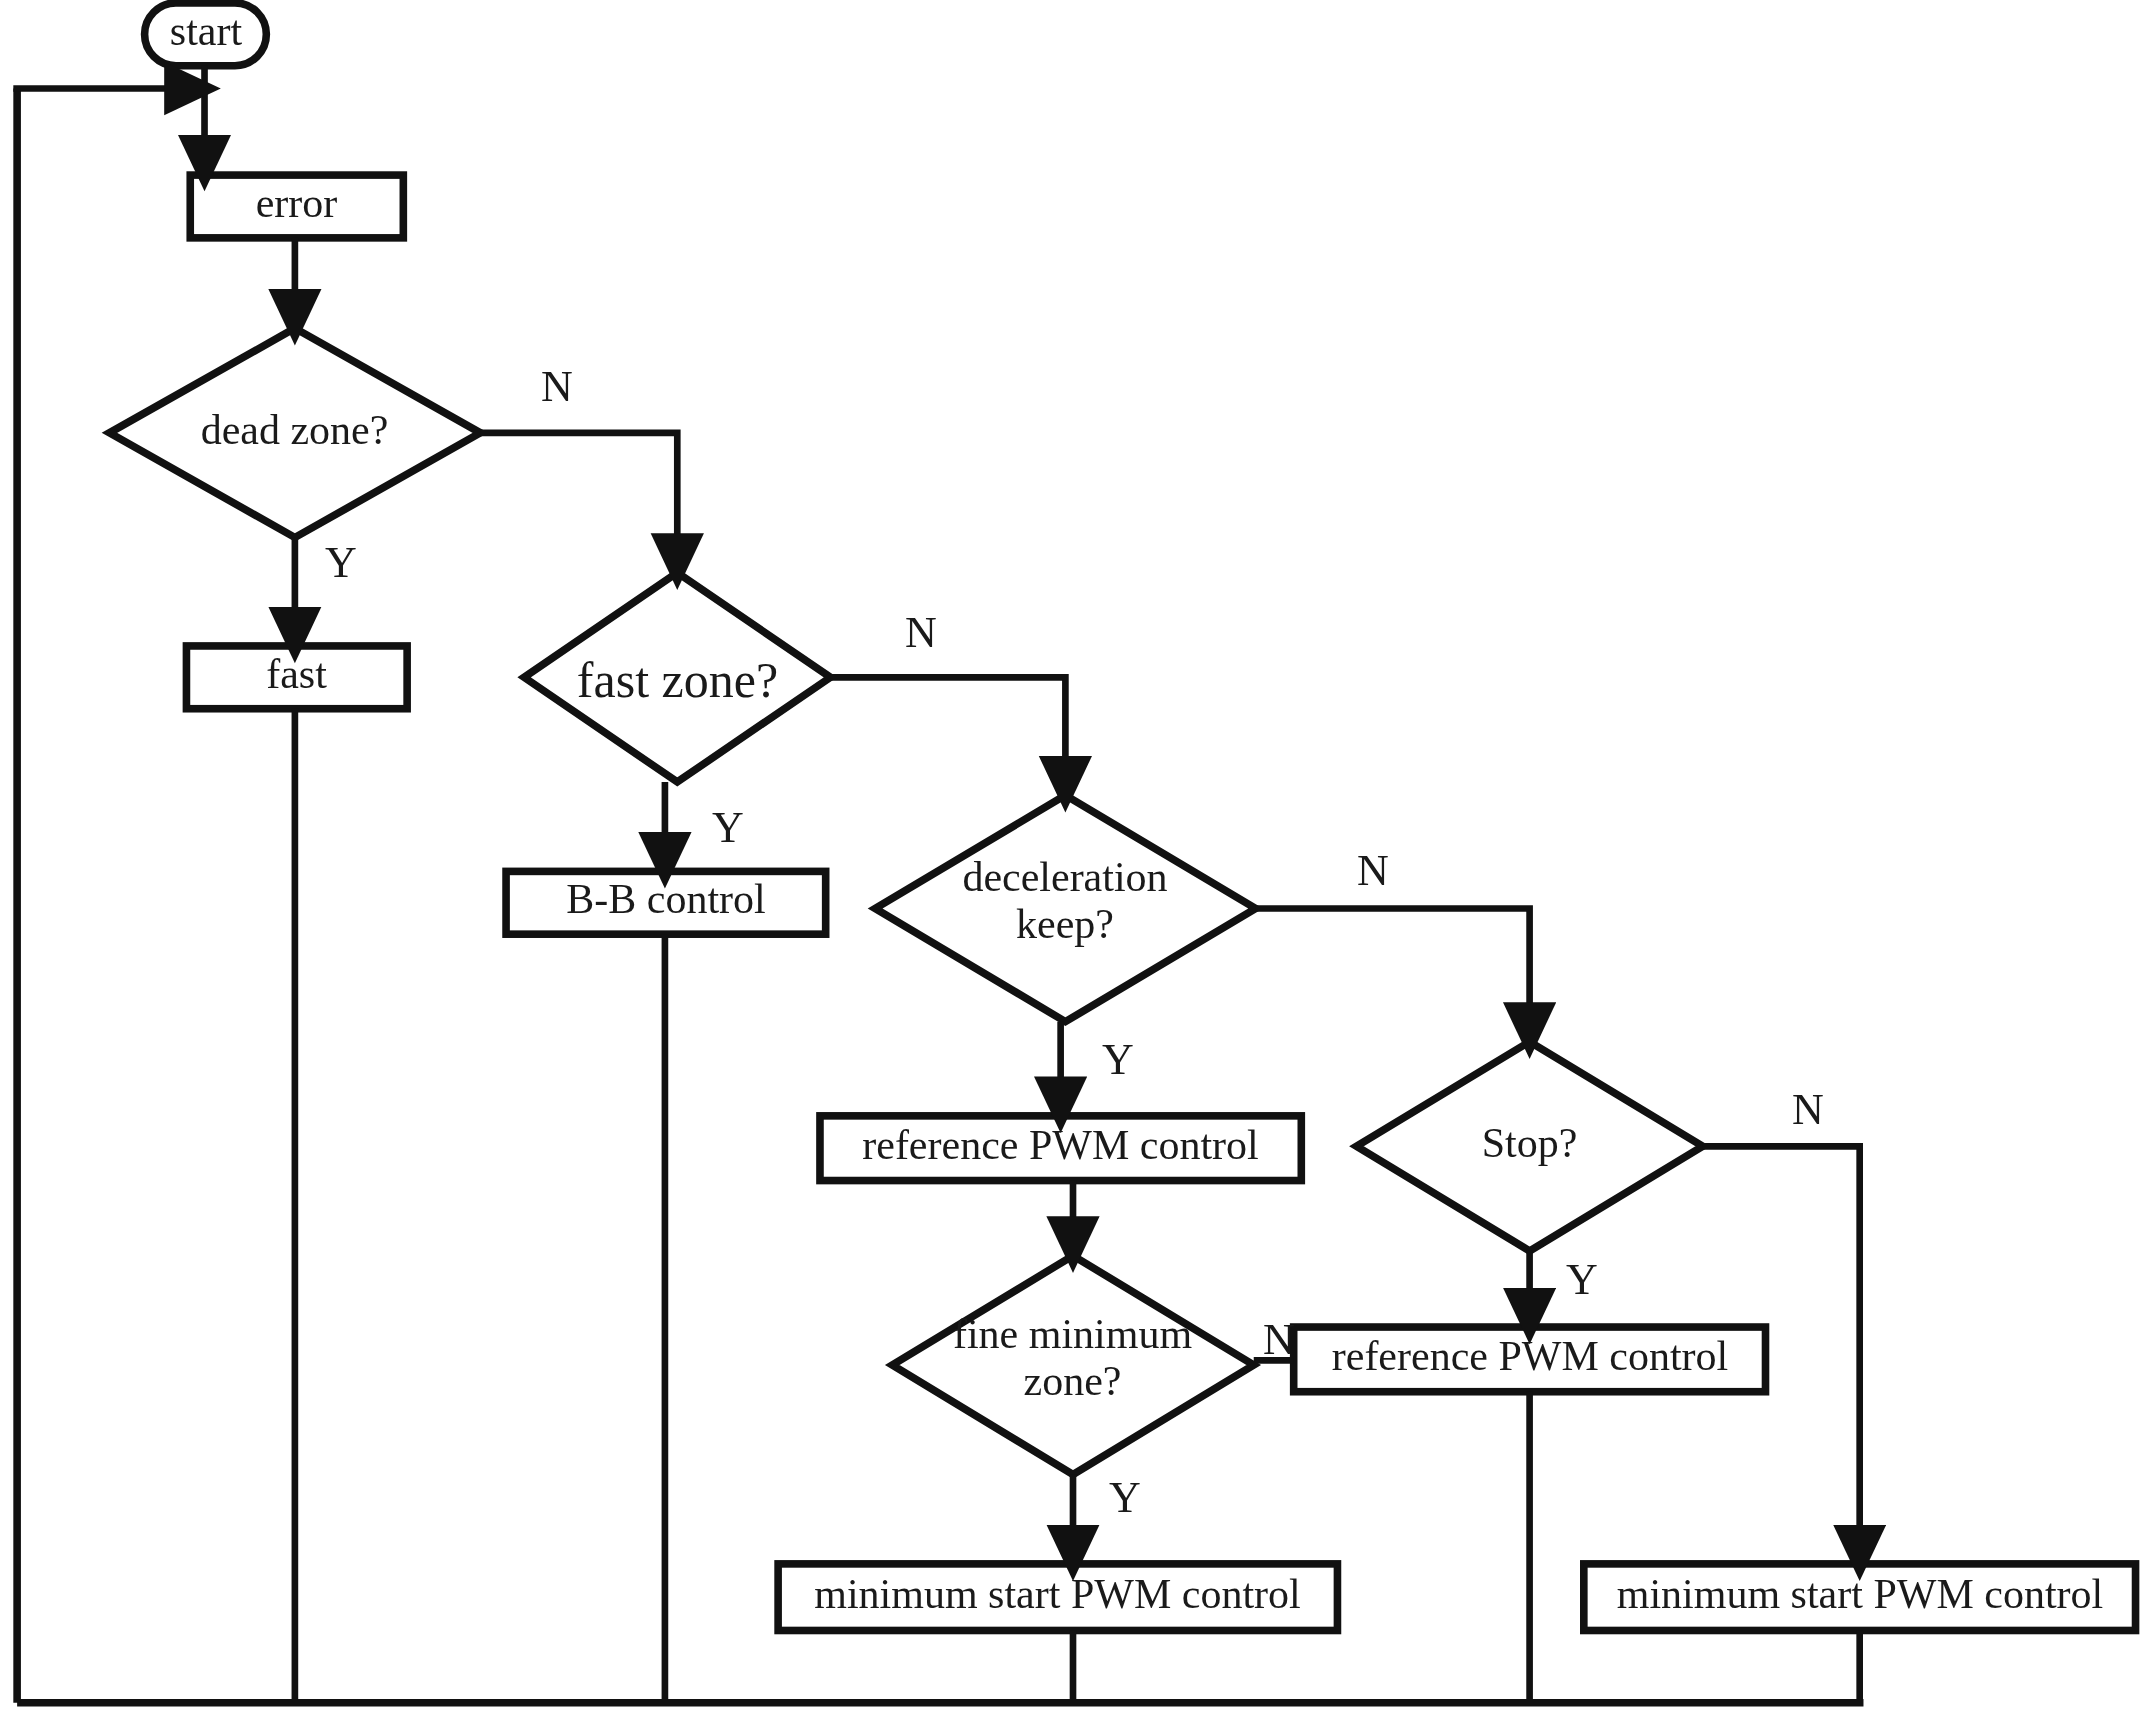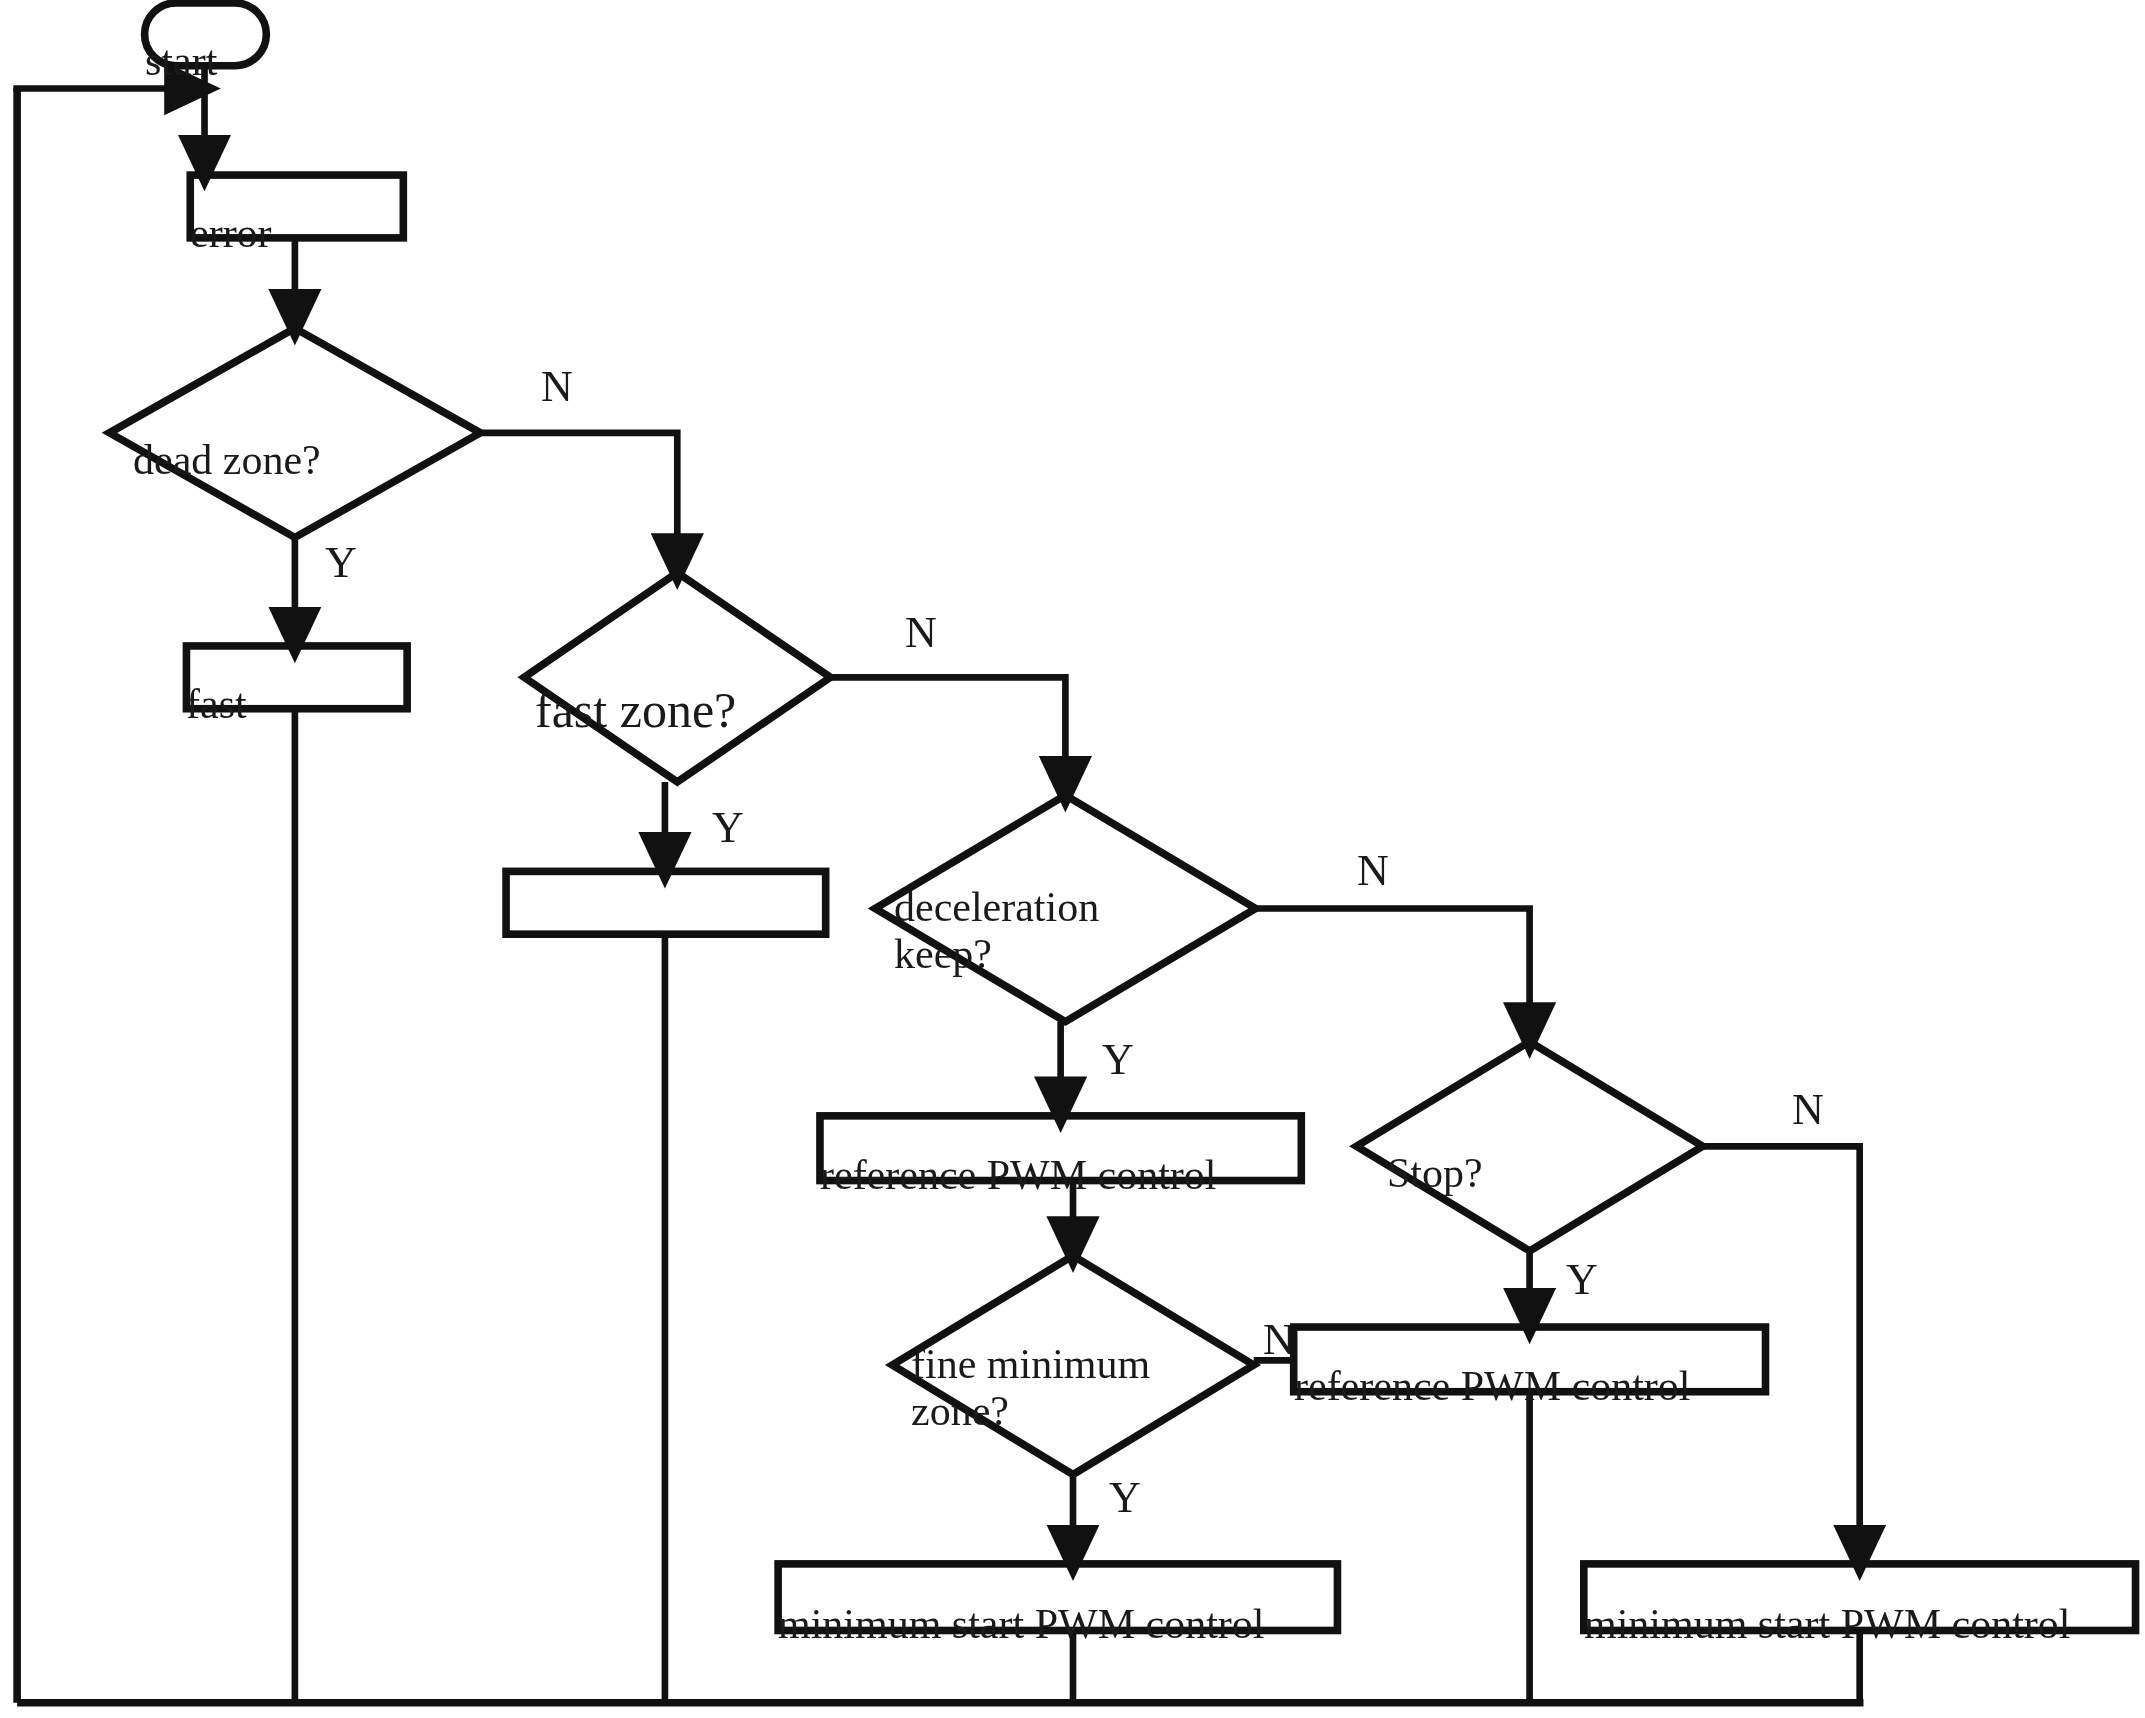--- a/index.html
+++ b/index.html
@@ -19,25 +19,24 @@
     position: absolute;
     left: 0;
     top: 0;
     width: 2146px;
     height: 1719px;
   }
   .node-label {
     position: absolute;
     color: #1a1a1a;
     font-family: "Liberation Serif", "DejaVu Serif", serif;
-    text-align: left;
+    text-align: center;
     line-height: 1.12;
     white-space: pre;
     pointer-events: none;
-    margin-top: 30px;
   }
   .edge-label {
     position: absolute;
     color: #1a1a1a;
     font-family: "Liberation Serif", "DejaVu Serif", serif;
     font-size: 44px;
     text-align: center;
   }
 </style>
 </head>
@@ -130,20 +129,21 @@
   <div class="node-label" style="left:145px; top:7.6px; width:122px; font-size:42px;">start</div>
 
   <div class="node-label" style="left:190px; top:180px; width:213px; font-size:42px;">error</div>
 
   <div class="node-label" style="left:133px; top:407px; width:323px; font-size:42px;">dead zone?</div>
 
   <div class="node-label" style="left:186px; top:651px; width:221px; font-size:42px;">fast</div>
 
   <div class="node-label" style="left:535px; top:652px; width:285px; font-size:50px;">fast zone?</div>
 
+  <div class="node-label" style="left:506px; top:876px; width:320px; font-size:42px;">B-B control</div>
 
   <div class="node-label" style="left:894px; top:854px; width:342px; font-size:42px;">deceleration
 keep?</div>
 
   <div class="node-label" style="left:820px; top:1122px; width:481px; font-size:42px;">reference PWM control</div>
 
   <div class="node-label" style="left:1387px; top:1120px; width:285px; font-size:42px;">Stop?</div>
 
   <div class="node-label" style="left:911px; top:1311px; width:323px; font-size:42px;">fine minimum
 zone?</div>

